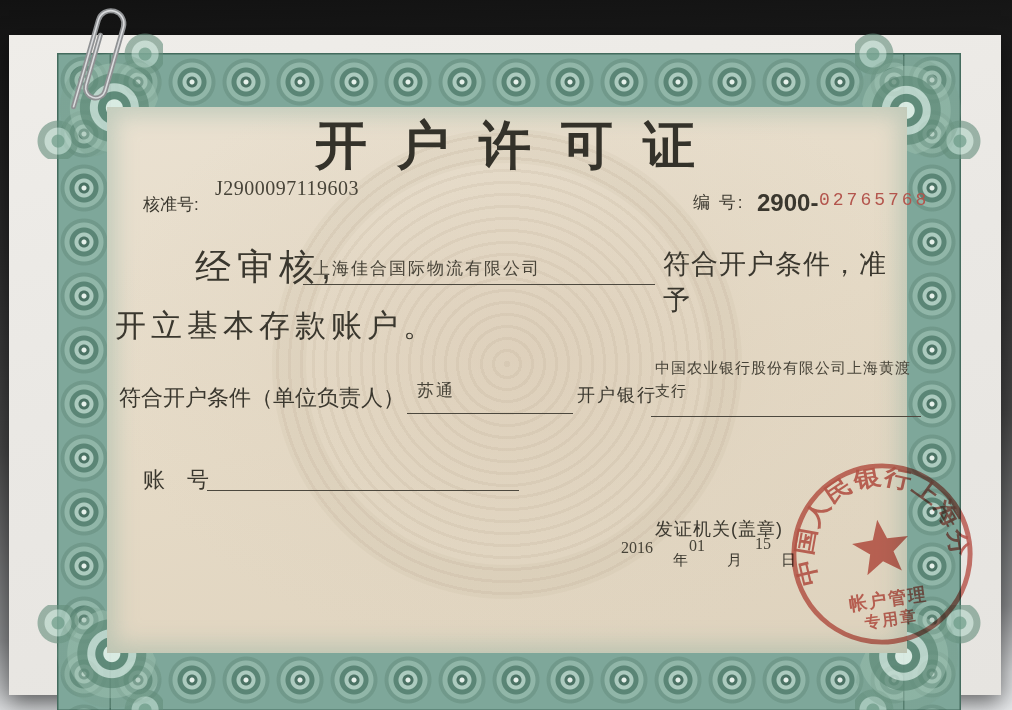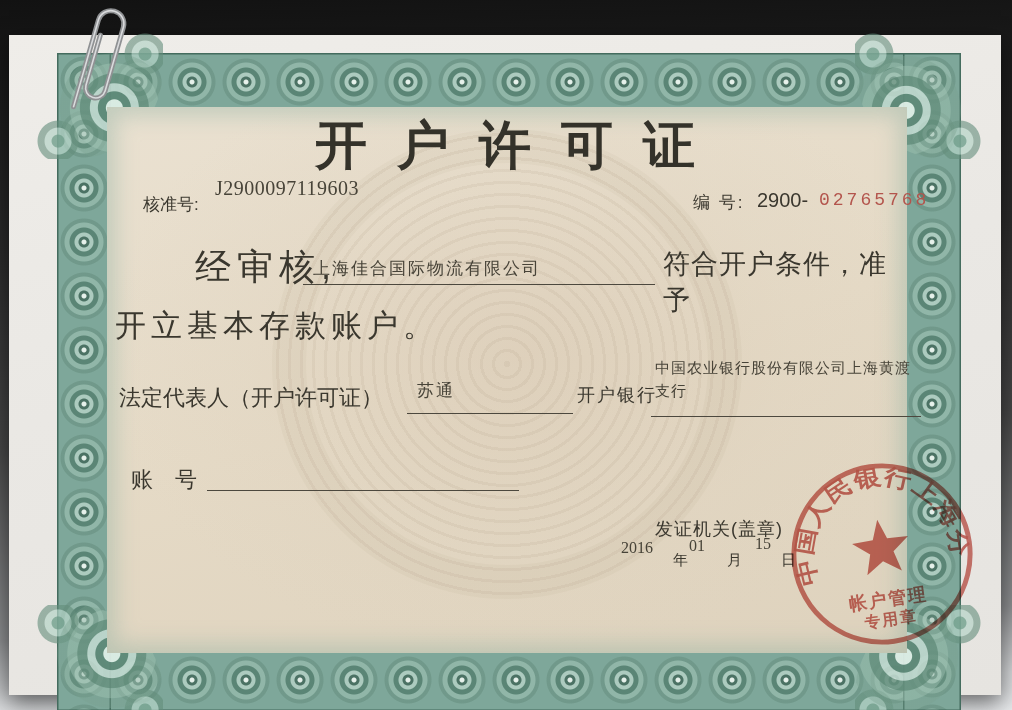--- a/index.html
+++ b/index.html
@@ -88,39 +88,39 @@
 
       <div class="inner">
         <div class="watermark"></div>
 
         <div class="title">开户许可证</div>
 
         <div class="label" style="left:36px;top:86px;font-size:17px;">核准号:</div>
         <div class="value" style="left:108px;top:70px;font-size:20px;letter-spacing:.5px;">J2900097119603</div>
 
         <div class="label" style="left:586px;top:84px;font-size:17px;letter-spacing:2px;">编 号:</div>
-        <div class="label" style="left:650px;top:82px;font-size:20px;font-weight:400;text-align:center;">2900-</div>
+        <div class="label" style="left:650px;top:82px;font-size:24px;font-weight:700;text-align:center;">2900-</div>
         <div class="value serial-red" style="left:712px;top:83px;font-size:18px;">02765768</div>
 
         <div class="label" style="left:88px;top:136px;font-size:36px;letter-spacing:6px;">经审核,</div>
         <div class="value" style="left:206px;top:150px;font-size:17px;letter-spacing:2px;">上海佳合国际物流有限公司</div>
         <div class="u" style="left:196px;top:177px;width:352px;"></div>
         <div class="label" style="left:8px;top:198px;font-size:31px;letter-spacing:5px;">开立基本存款账户。</div>
 
         <div class="label" style="left:556px;top:139px;font-size:27px;letter-spacing:1px;">符合开户条件，准予</div>
 
-        <div class="label" style="left:12px;top:276px;font-size:22px;">法定代表人（开户许可证）</div>
+        <div class="label" style="left:12px;top:276px;font-size:22px;">符合开户条件（单位负责人）</div>
         <div class="value" style="left:310px;top:272px;font-size:17px;letter-spacing:2px;text-align:right;">苏通</div>
         <div class="u" style="left:300px;top:306px;width:166px;"></div>
 
         <div class="label" style="left:470px;top:276px;font-size:18px;letter-spacing:2px;">开户银行</div>
         <div class="value" style="left:548px;top:252px;width:266px;font-size:15px;line-height:1.5;letter-spacing:1px;font-family:Liberation Mono, monospace;">中国农业银行股份有限公司上海黄渡支行</div>
         <div class="u" style="left:544px;top:309px;width:270px;"></div>
 
-        <div class="label" style="left:24px;top:358px;font-size:22px;">账　号</div>
+        <div class="label" style="left:36px;top:358px;font-size:22px;">账　号</div>
         <div class="u" style="left:100px;top:383px;width:312px;"></div>
 
         <div class="label" style="left:548px;top:410px;font-size:18px;letter-spacing:1px;">发证机关(盖章)</div>
         <div class="value" style="left:514px;top:432px;font-size:16px;">2016</div>
         <div class="label" style="left:566px;top:444px;font-size:15px;">年</div>
         <div class="value" style="left:582px;top:430px;font-size:16px;text-align:center;">01</div>
         <div class="label" style="left:620px;top:444px;font-size:15px;">月</div>
         <div class="value" style="left:648px;top:428px;font-size:16px;">15</div>
         <div class="label" style="left:674px;top:444px;font-size:15px;">日</div>
 

